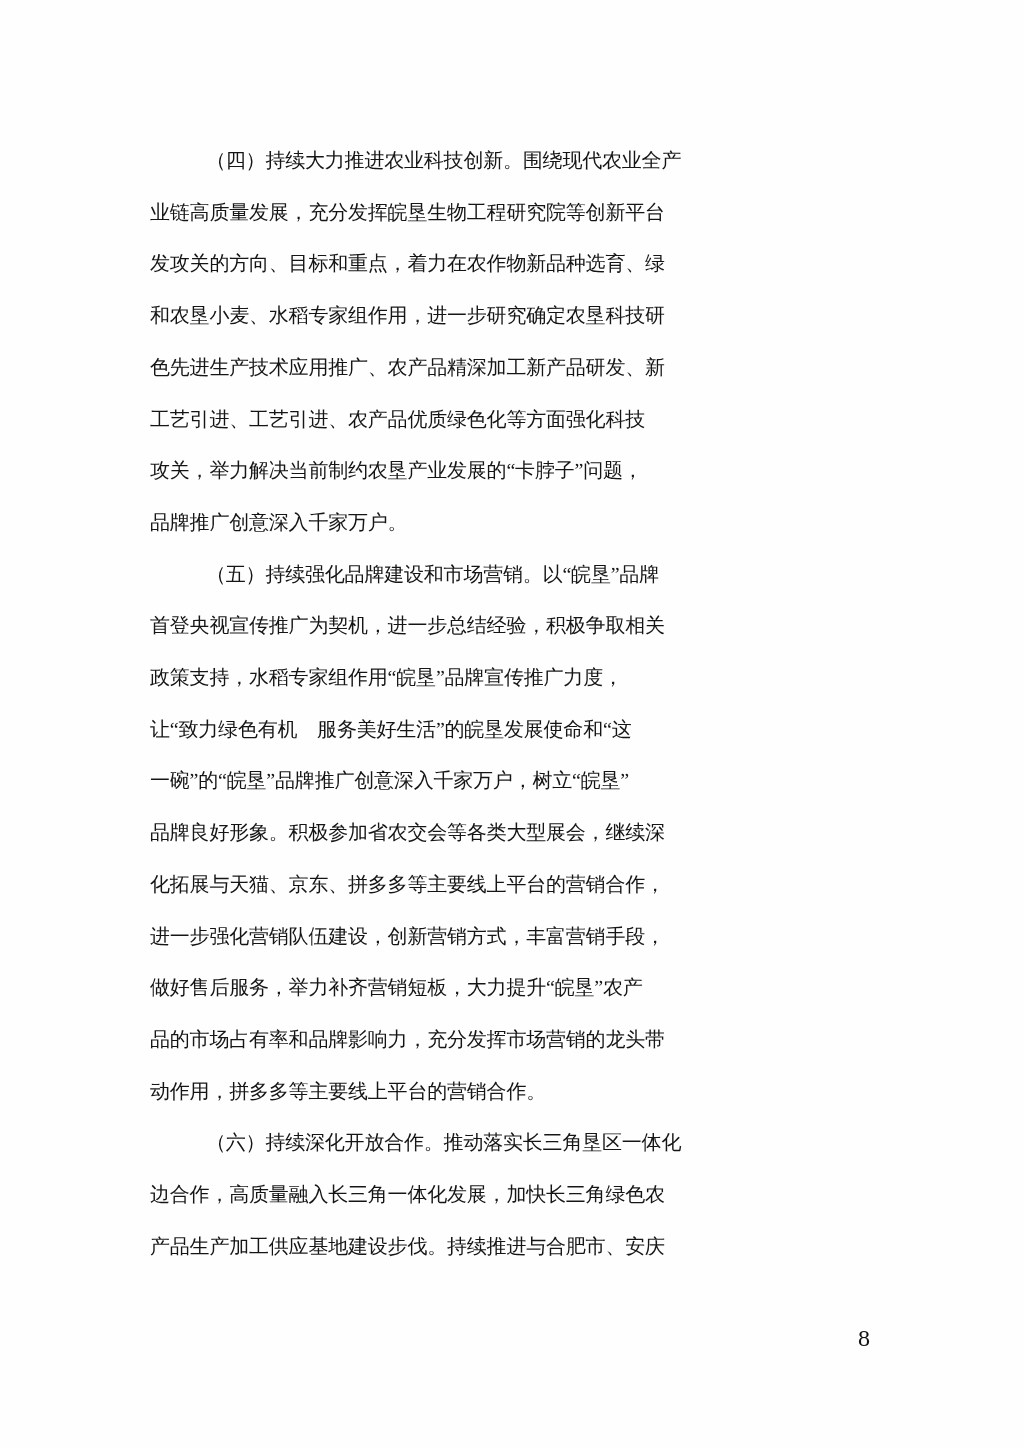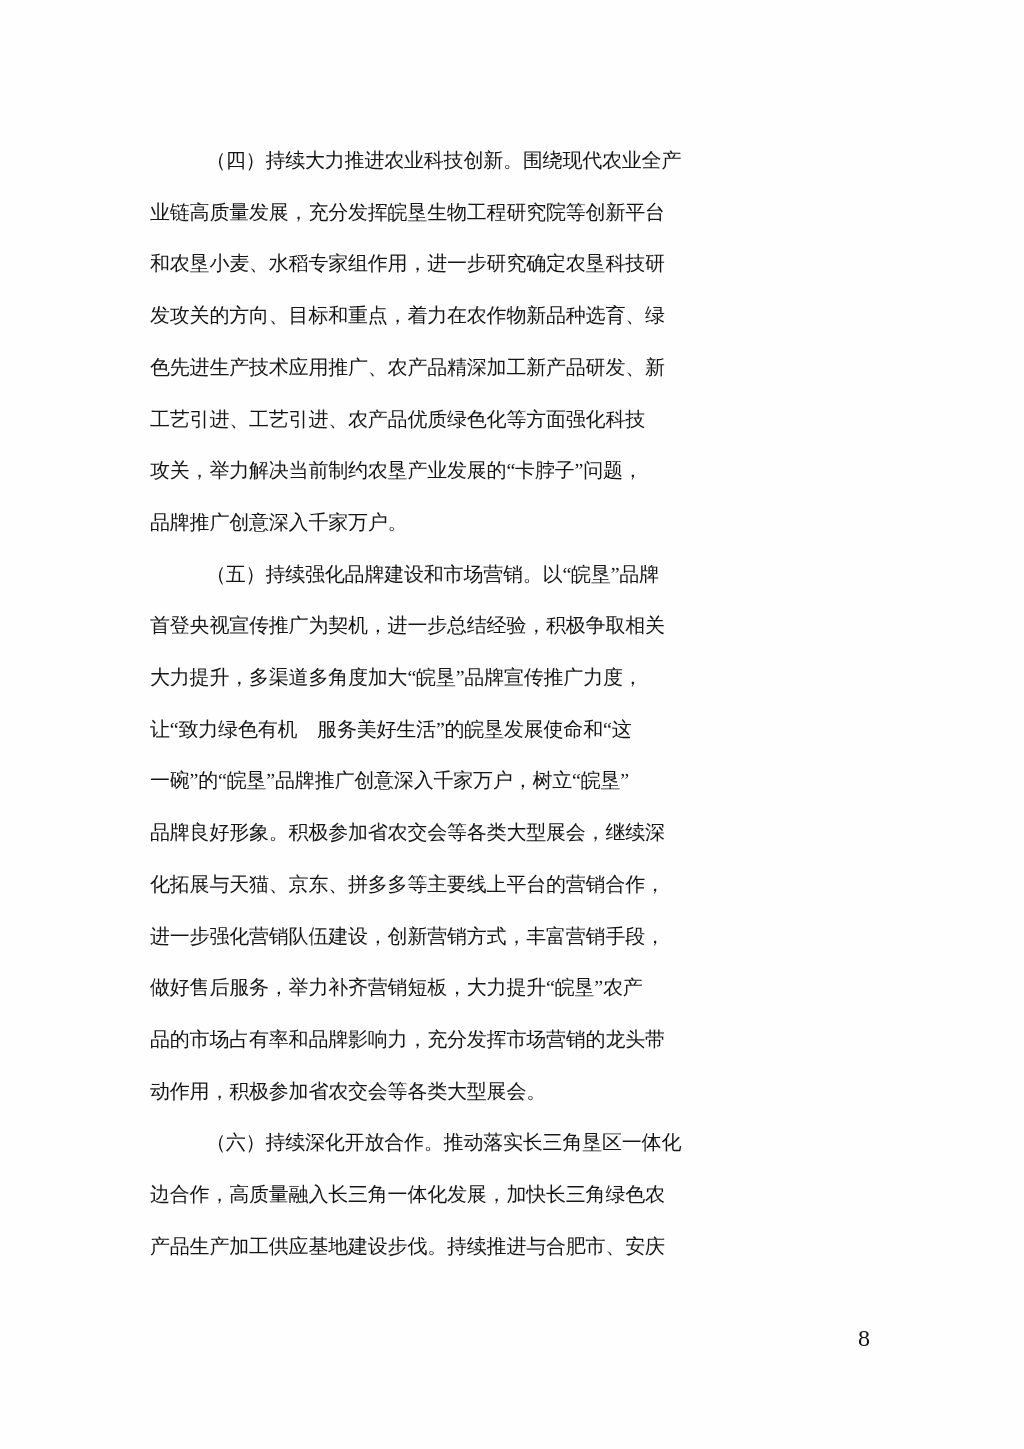--- a/index.html
+++ b/index.html
@@ -42,38 +42,38 @@
   }
 </style>
 </head>
 <body>
 
 <div class="page">
   <div class="text-block">
 
     <div class="line indent">（四）持续大力推进农业科技创新。围绕现代农业全产</div>
     <div class="line">业链高质量发展，充分发挥皖垦生物工程研究院等创新平台</div>
+    <div class="line">发攻关的方向、目标和重点，着力在农作物新品种选育、绿</div>
     <div class="line">和农垦小麦、水稻专家组作用，进一步研究确定农垦科技研</div>
-    <div class="line">发攻关的方向、目标和重点，着力在农作物新品种选育、绿</div>
     <div class="line">色先进生产技术应用推广、农产品精深加工新产品研发、新</div>
     <div class="line">工艺引进、工艺引进、农产品优质绿色化等方面强化科技</div>
     <div class="line">攻关，举力解决当前制约农垦产业发展的“卡脖子”问题，</div>
     <div class="line">品牌推广创意深入千家万户。</div>
 
     <div class="line indent">（五）持续强化品牌建设和市场营销。以“皖垦”品牌</div>
     <div class="line">首登央视宣传推广为契机，进一步总结经验，积极争取相关</div>
-    <div class="line">大力提升，多渠道多角度加大“皖垦”品牌宣传推广力度，</div>
+    <div class="line">政策支持，水稻专家组作用“皖垦”品牌宣传推广力度，</div>
     <div class="line">让“致力绿色有机　服务美好生活”的皖垦发展使命和“这</div>
     <div class="line">一碗”的“皖垦”品牌推广创意深入千家万户，树立“皖垦”</div>
     <div class="line">品牌良好形象。积极参加省农交会等各类大型展会，继续深</div>
     <div class="line">化拓展与天猫、京东、拼多多等主要线上平台的营销合作，</div>
     <div class="line">进一步强化营销队伍建设，创新营销方式，丰富营销手段，</div>
     <div class="line">做好售后服务，举力补齐营销短板，大力提升“皖垦”农产</div>
     <div class="line">品的市场占有率和品牌影响力，充分发挥市场营销的龙头带</div>
-    <div class="line">动作用，积极参加省农交会等各类大型展会。</div>
+    <div class="line">动作用，拼多多等主要线上平台的营销合作。</div>
 
     <div class="line indent">（六）持续深化开放合作。推动落实长三角垦区一体化</div>
     <div class="line">边合作，高质量融入长三角一体化发展，加快长三角绿色农</div>
     <div class="line">产品生产加工供应基地建设步伐。持续推进与合肥市、安庆</div>
 
   </div>
 
   <div class="page-number">8</div>
 </div>
 

